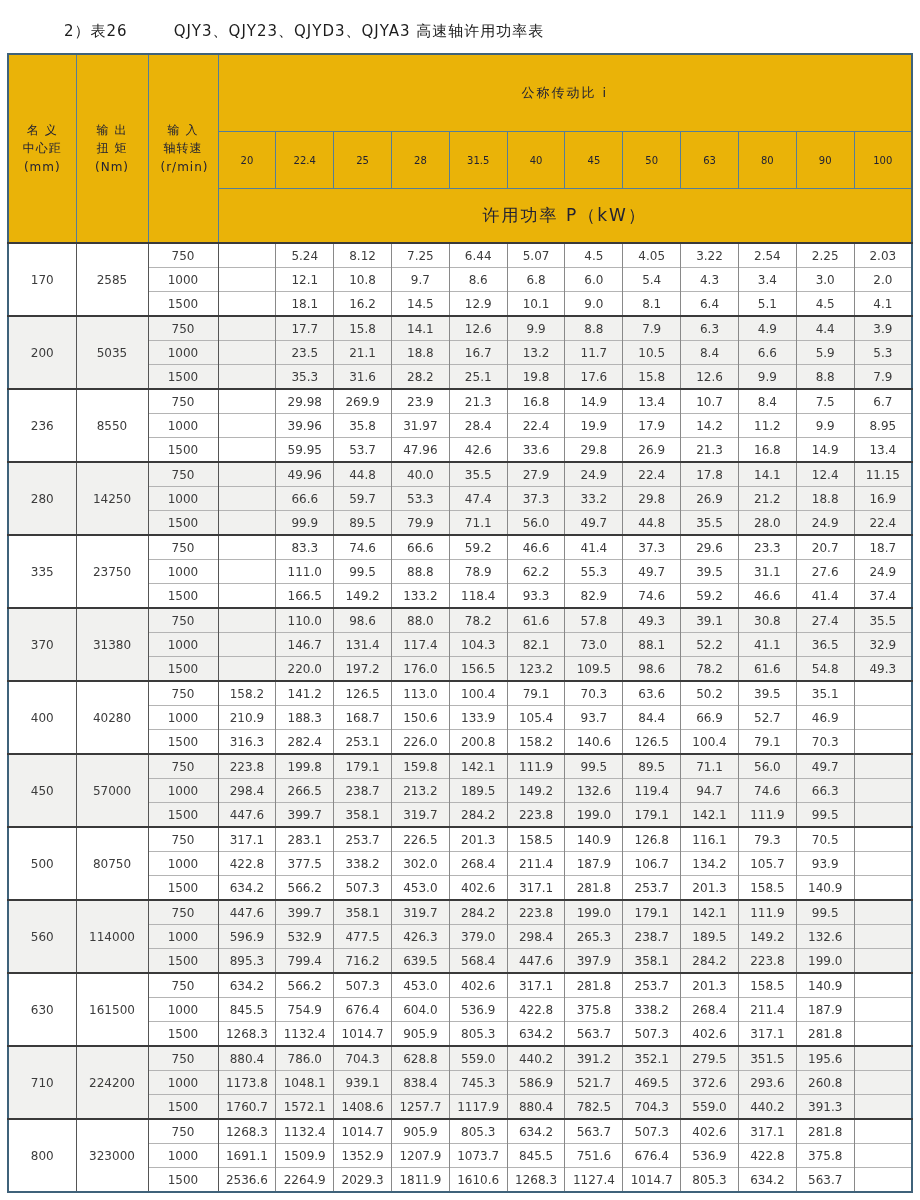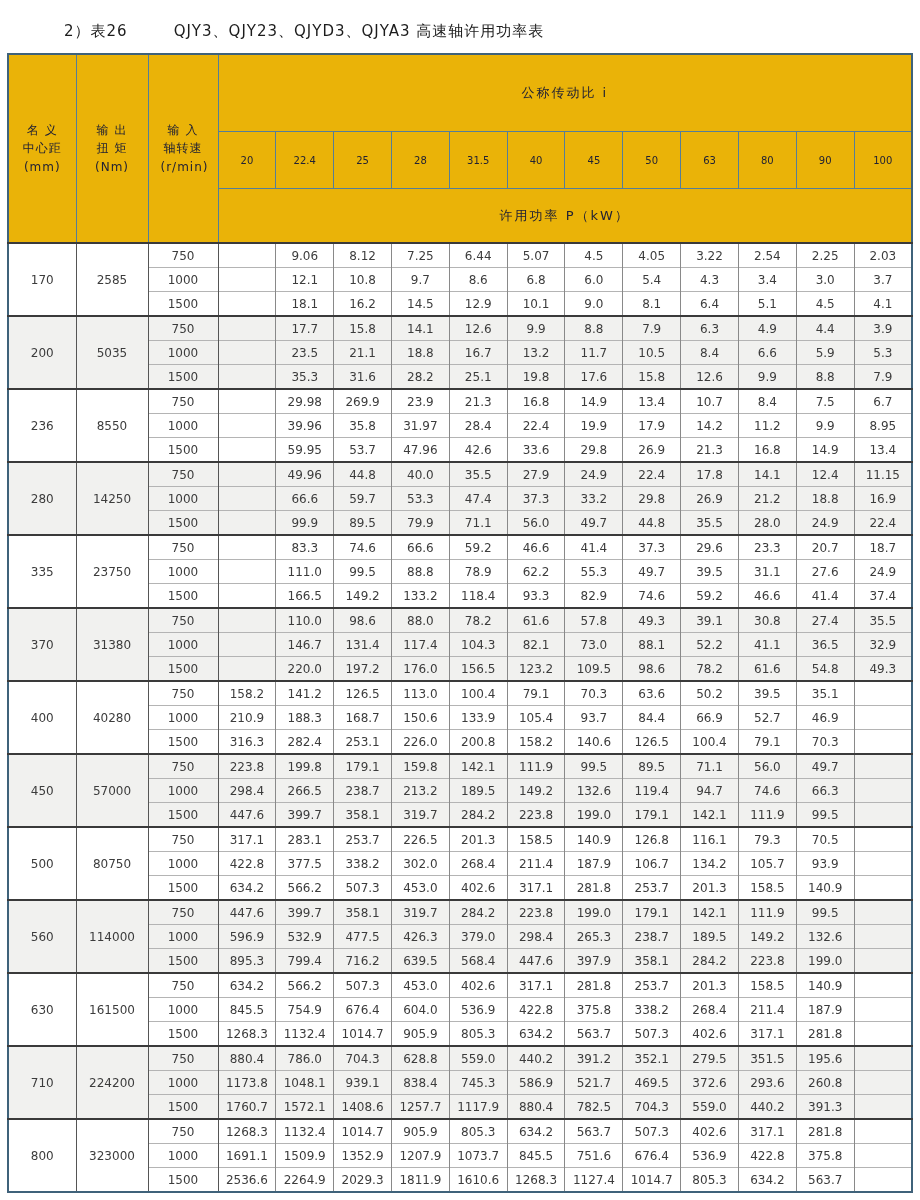--- a/index.html
+++ b/index.html
@@ -23,21 +23,21 @@
   col.c-torque{width:72px;}
   col.c-speed{width:70px;}
   thead th{
     background:#eab308;
     border:1px solid #557e98;
     font-weight:normal;color:#223;
     padding:12px;
   }
   thead tr.row-ratio-title th.ratio-title{height:52px;font-size:13px;letter-spacing:2px;}
   thead tr.row-ratio-vals th{height:32px;font-size:10px;}
-  thead tr.row-power th{height:29px;font-size:13px;letter-spacing:2px;}
+  thead tr.row-power th{height:29px;font-size:17px;letter-spacing:2px;}
   th.fixed-head{font-size:12px;line-height:1.55;letter-spacing:1px;}
   th.fixed-head span{display:block;}
   thead{border-bottom:2px solid #3f627a;}
   tbody td{
     height:23px;text-align:center;vertical-align:middle;
     font-size:12px;color:#3c3c3c;
     border-left:1px solid #898989;
     border-top:1px solid #b4b4b4;
     padding:0;
     overflow:hidden;white-space:nowrap;
@@ -102,21 +102,21 @@
     <tr class="row-power">
       <th colspan="12">许用功率 P（kW）</th>
     </tr>
   </thead>
   <tbody id="table-body">
       <tr class=" group-start">
         <td rowspan="3" class="center-col">170</td>
         <td rowspan="3" class="torque-col">2585</td>
         <td class="speed-col">750</td>
         <td class="val-cell val-first"></td>
-        <td class="val-cell">9.06</td>
+        <td class="val-cell">5.24</td>
         <td class="val-cell">8.12</td>
         <td class="val-cell">7.25</td>
         <td class="val-cell">6.44</td>
         <td class="val-cell">5.07</td>
         <td class="val-cell">4.5</td>
         <td class="val-cell">4.05</td>
         <td class="val-cell">3.22</td>
         <td class="val-cell">2.54</td>
         <td class="val-cell">2.25</td>
         <td class="val-cell">2.03</td>
@@ -127,21 +127,21 @@
         <td class="val-cell">12.1</td>
         <td class="val-cell">10.8</td>
         <td class="val-cell">9.7</td>
         <td class="val-cell">8.6</td>
         <td class="val-cell">6.8</td>
         <td class="val-cell">6.0</td>
         <td class="val-cell">5.4</td>
         <td class="val-cell">4.3</td>
         <td class="val-cell">3.4</td>
         <td class="val-cell">3.0</td>
-        <td class="val-cell">3.7</td>
+        <td class="val-cell">2.0</td>
       </tr>
       <tr class="">
         <td class="speed-col">1500</td>
         <td class="val-cell val-first"></td>
         <td class="val-cell">18.1</td>
         <td class="val-cell">16.2</td>
         <td class="val-cell">14.5</td>
         <td class="val-cell">12.9</td>
         <td class="val-cell">10.1</td>
         <td class="val-cell">9.0</td>

